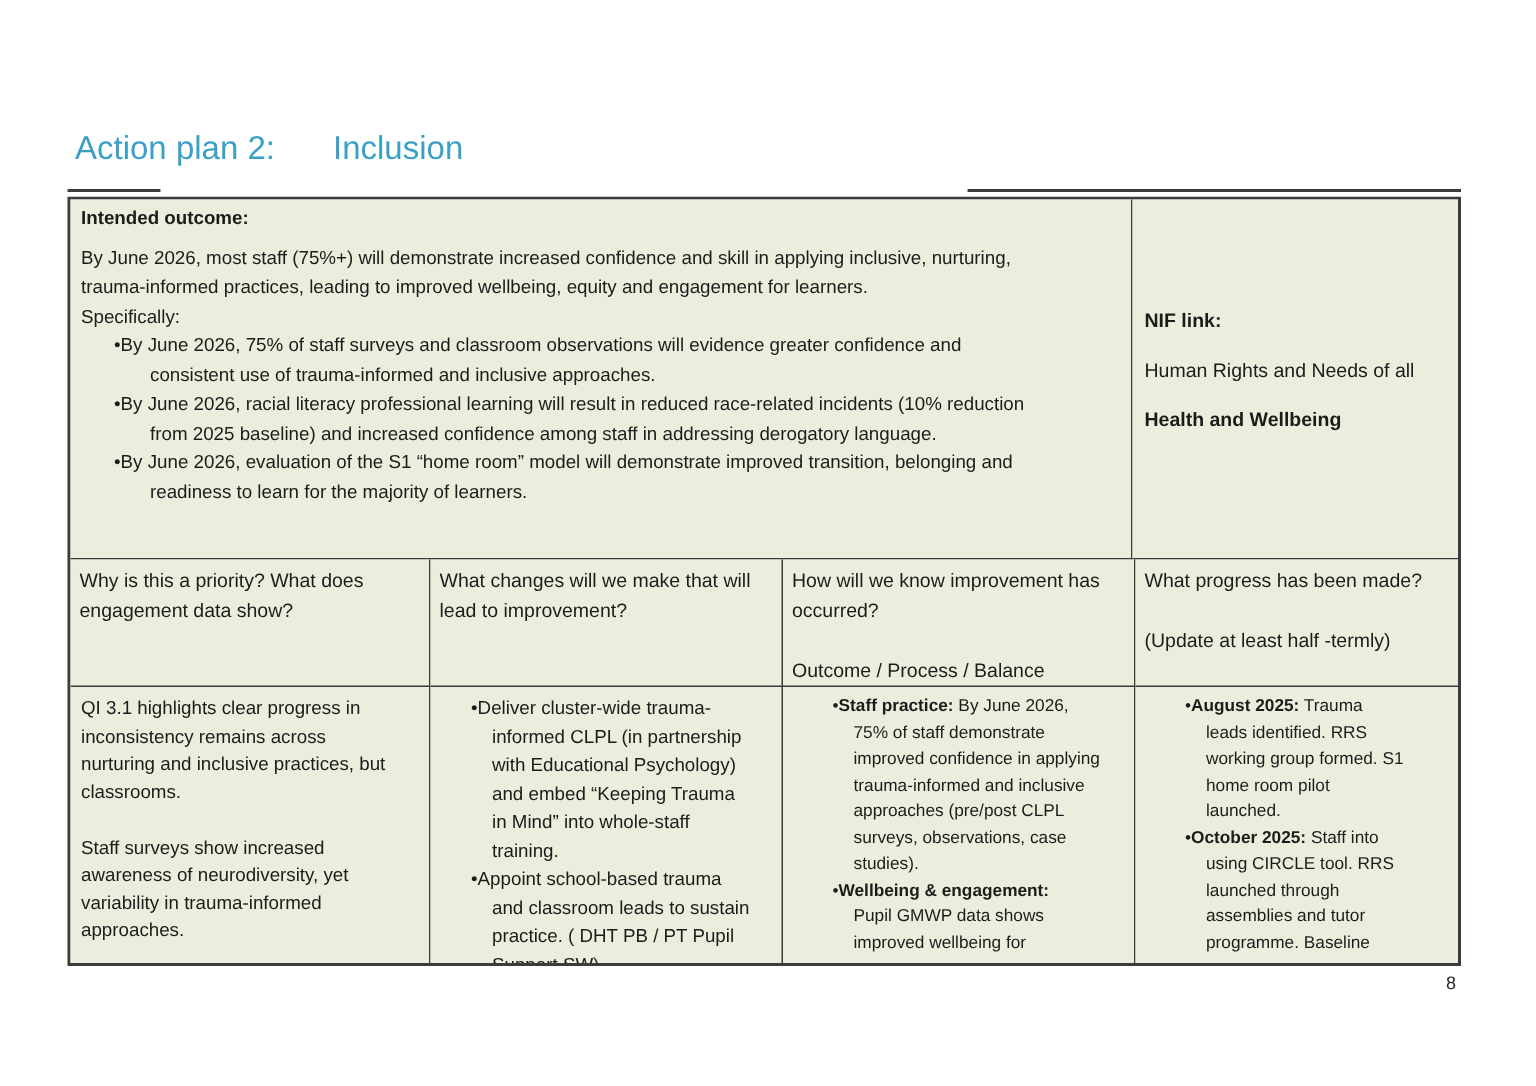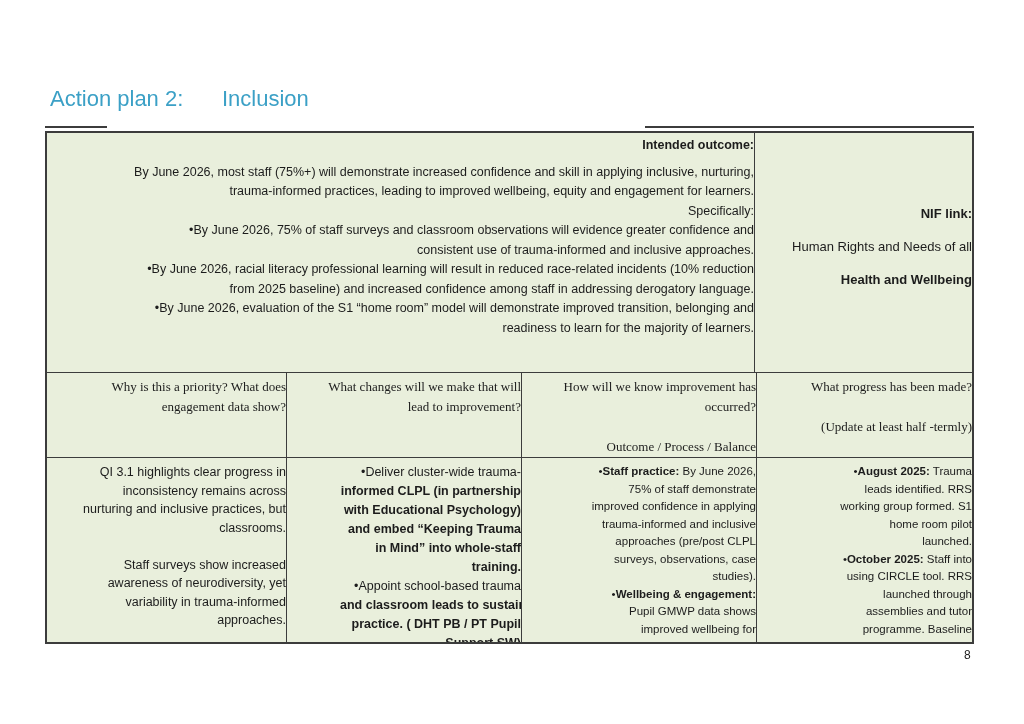--- a/index.html
+++ b/index.html
@@ -31,21 +31,21 @@
   
   .plan-table {
     position: absolute;
     left: 45px;
     top: 131px;
     width: 929px;
     height: 513px;
     border: 2px solid #3c3c3c;
     background: #e9efdc;
   }
-  .trow { display: grid; text-align: right; }
+  .trow { display: grid; }
   .row1 { grid-template-columns: 708px 1fr; height: 240px; }
   .row2 { grid-template-columns: 240px 235px 235px 1fr; height: 85px; }
   .row3 { grid-template-columns: 240px 235px 235px 1fr; height: 184px; }
   .cell {
     background: #e9efdc;
     border-right: 1px solid #3c3c3c;
     overflow: hidden;
   }
   .cell:last-child { border-right: none; }
   .row1 .cell, .row2 .cell { border-bottom: 1px solid #3c3c3c; }
@@ -59,29 +59,29 @@
   .sp { height: 7px; }
   .ul1 { padding-left: 22px; }
   .ul1 .cont { margin-left: 24px; }
   .l1::before { content: "\2022 "; }
 
   
   .c-nif { padding: 73px 0 0 8px; font-size: 13px; line-height: 16px; }
   .c-nif .line { margin-bottom: 17px; }
 
   
-  .row2 .cell { padding: 4px 0 0 6px; font-size: 13px; line-height: 20px; font-family: Liberation Serif, serif; }
+  .row2 .cell { padding: 4px 0 0 6px; font-size: 13px; line-height: 20px; }
 
   
   .row3 .cell { padding: 5px 0 0 7px; }
   .c-why  { font-size: 12.5px; line-height: 18.5px; }
   .c-chg  { font-size: 12.5px; line-height: 19px; }
   .c-know, .c-prog { font-size: 11.5px; line-height: 17.5px; }
   .ul2 { padding-left: 20px; }
-  .ul2 .cont { margin-left: 26px; font-weight: bold; }
+  .ul2 .cont { margin-left: 14px; }
   .ul3 { padding-left: 26px; }
   .ul3 .cont { margin-left: 14px; }
 
   
   .top-strip {
     position: absolute;
     left: 45px; top: 126px;
     width: 929px; height: 5px;
     background: #ffffff;
   }

